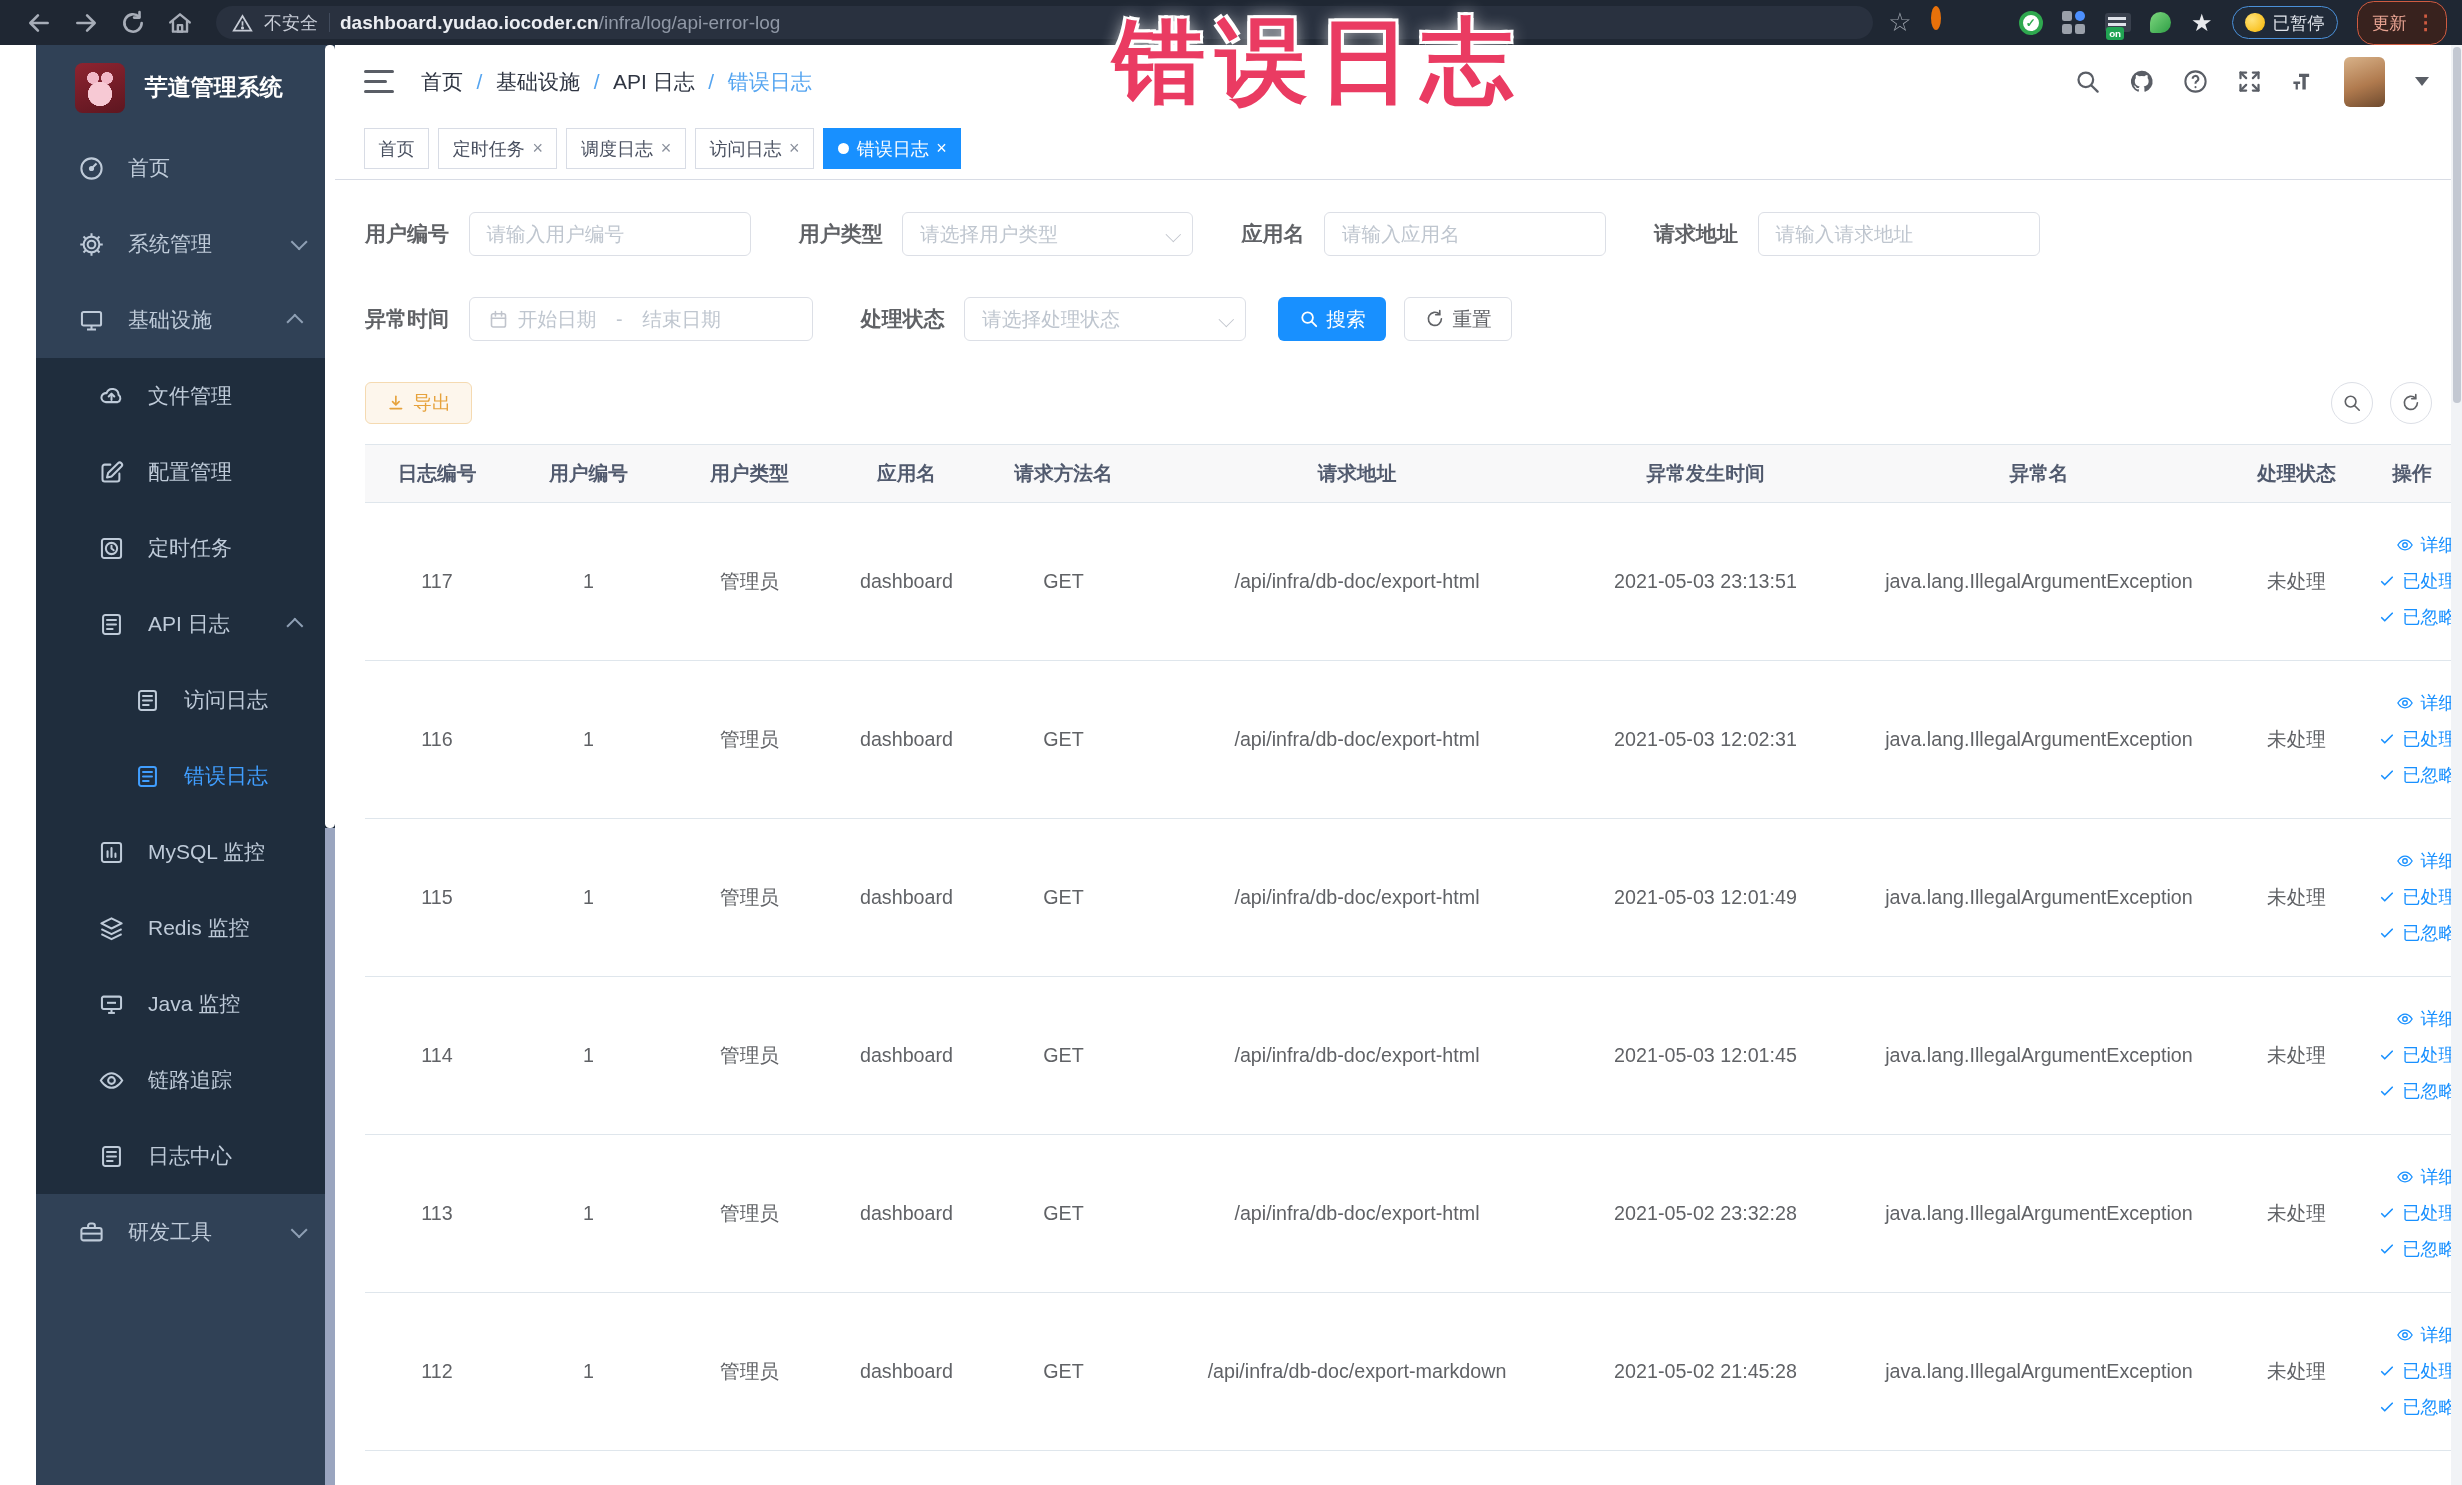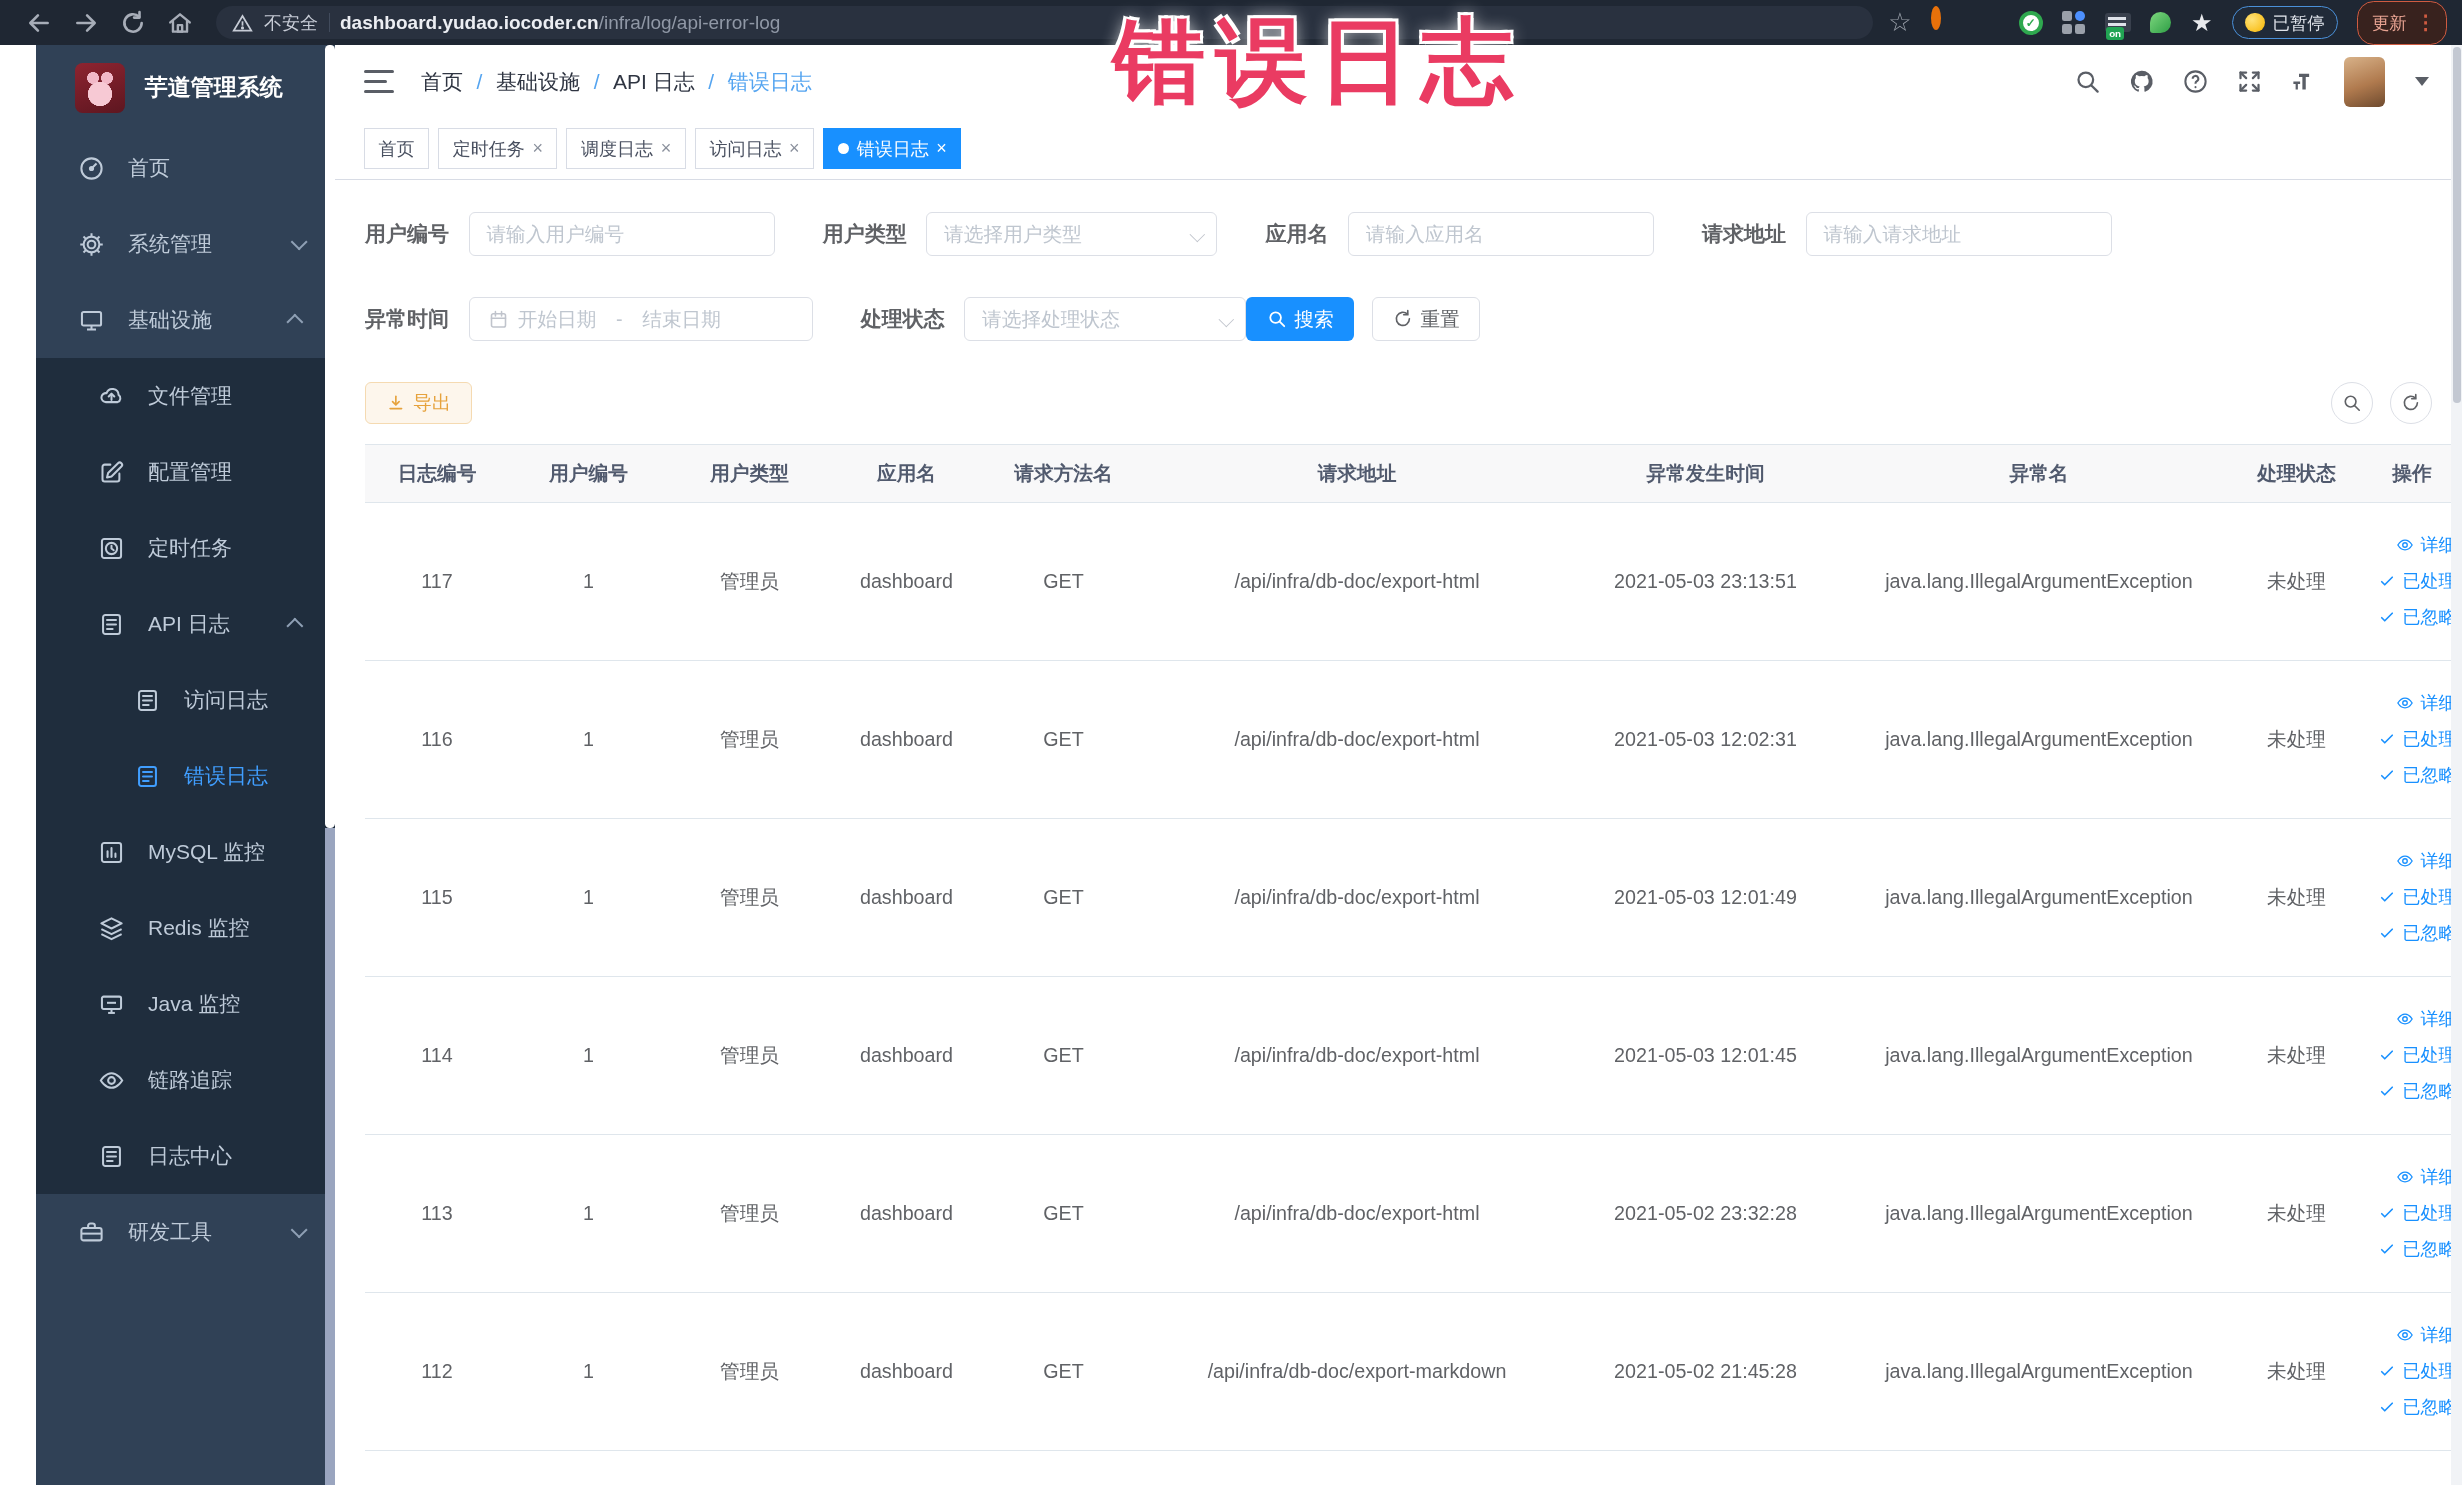--- a/index.html
+++ b/index.html
@@ -105,38 +105,38 @@
     display:flex; align-items:center; gap:7.6px; padding:0 13.6px; cursor:pointer; white-space:nowrap; }
   .tag .x { font-size:18px; color:#8a909c; }
   .tag.active { background:#1890ff; border-color:#1890ff; color:#fff; }
   .tag.active .x { color:#fff; }
   .tag .dot { width:11.4px; height:11.4px; border-radius:50%; background:#fff; }
 
   
   .content { padding:32px 30px 0 30px; }
   .f-row { display:flex; align-items:center; margin-bottom:41px; }
   .f-label { font-size:21px; font-weight:bold; color:#606266; margin-right:19.7px; white-space:nowrap; }
-  .f-input { width:306px; height:44px; border:0.8px solid #dcdfe6; border-radius:6px; padding:0 16.7px;
+  .f-input { width:282px; height:44px; border:0.8px solid #dcdfe6; border-radius:6px; padding:0 16.7px;
     font-size:19.7px; color:#606266; background:#fff; outline:none; font-family:inherit; }
   .f-input::placeholder { color:#bfc6cf; }
   .f-group { display:flex; align-items:center; margin-right:48px; }
   .f-select { position:relative; width:291px; }
   .f-select .f-input { width:100%; padding-right:42px; }
   .sel-chev { position:absolute; right:15px; top:16.7px; width:10.6px; height:10.6px;
     border-right:1.9px solid #c0c4cc; border-bottom:1.9px solid #c0c4cc; transform:rotate(45deg); pointer-events:none; }
   .date-range { width:344px; height:44px; border:0.8px solid #dcdfe6; border-radius:6px; background:#fff;
     display:flex; align-items:center; padding:0 18px; gap:9px; }
   .date-range .cal { width:21px; height:21px; color:#c0c4cc; flex:none; }
   .date-range .cal svg { width:100%; height:100%; }
   .ph { font-size:19.7px; color:#bfc6cf; white-space:nowrap; }
   .range-sep { color:#bfc6cf; font-size:19.7px; margin:0 10.6px; }
   .btn { height:44px; border-radius:6px; font-size:19.7px; display:flex; align-items:center; gap:7.6px;
     padding:0 19.7px; cursor:pointer; border:0.8px solid transparent; font-family:inherit; }
   .btn svg { width:19.7px; height:19.7px; }
-  .btn-primary { background:#1890ff; color:#fff; }
+  .btn-primary { background:#1890ff; color:#fff; margin-left:32px; }
   .btn-plain { background:#fff; color:#606266; border-color:#dcdfe6; margin-left:18px; }
   .btn-warning { background:#fdf6ec; color:#e6a23c; border-color:#f5dab1; height:42px; font-size:19px; }
 
   .toolbar-row { display:flex; align-items:center; margin-bottom:19.7px; }
   .toolbar-right { margin-left:auto; display:flex; gap:16.7px; }
   .circle-btn { width:42px; height:42px; border-radius:50%; border:0.8px solid #dcdfe6; background:#fff;
     color:#606266; display:flex; align-items:center; justify-content:center; cursor:pointer; }
   .circle-btn svg { width:19.7px; height:19.7px; }
 
   

